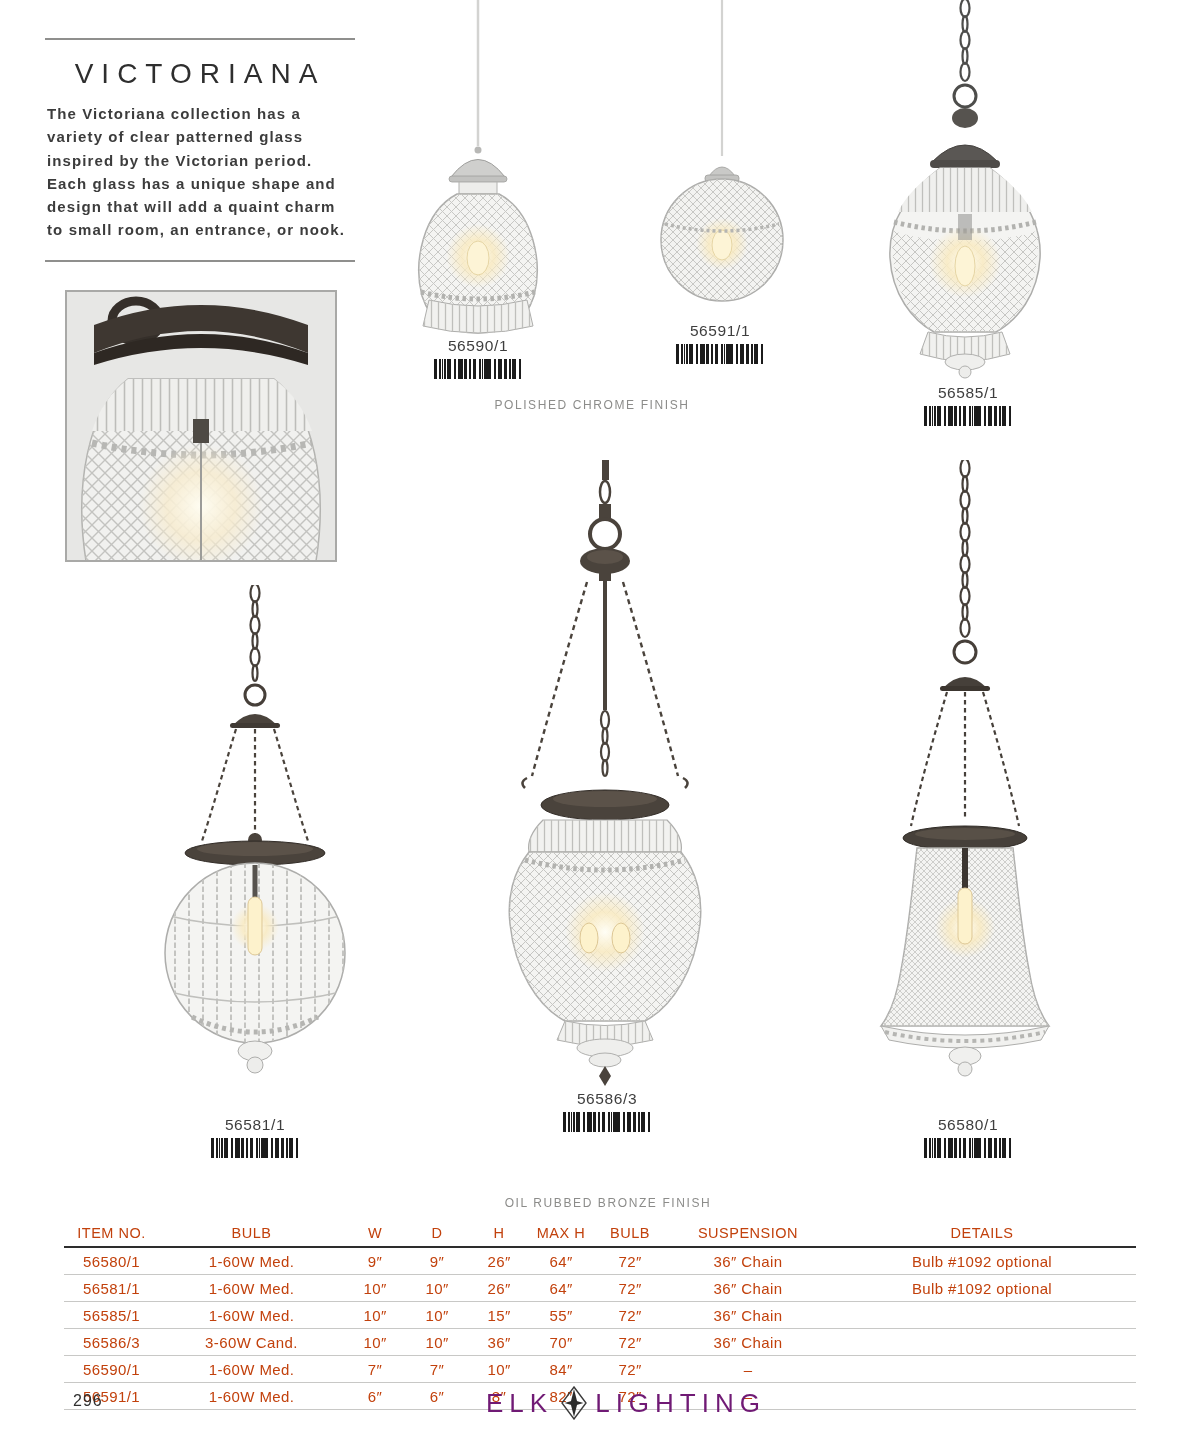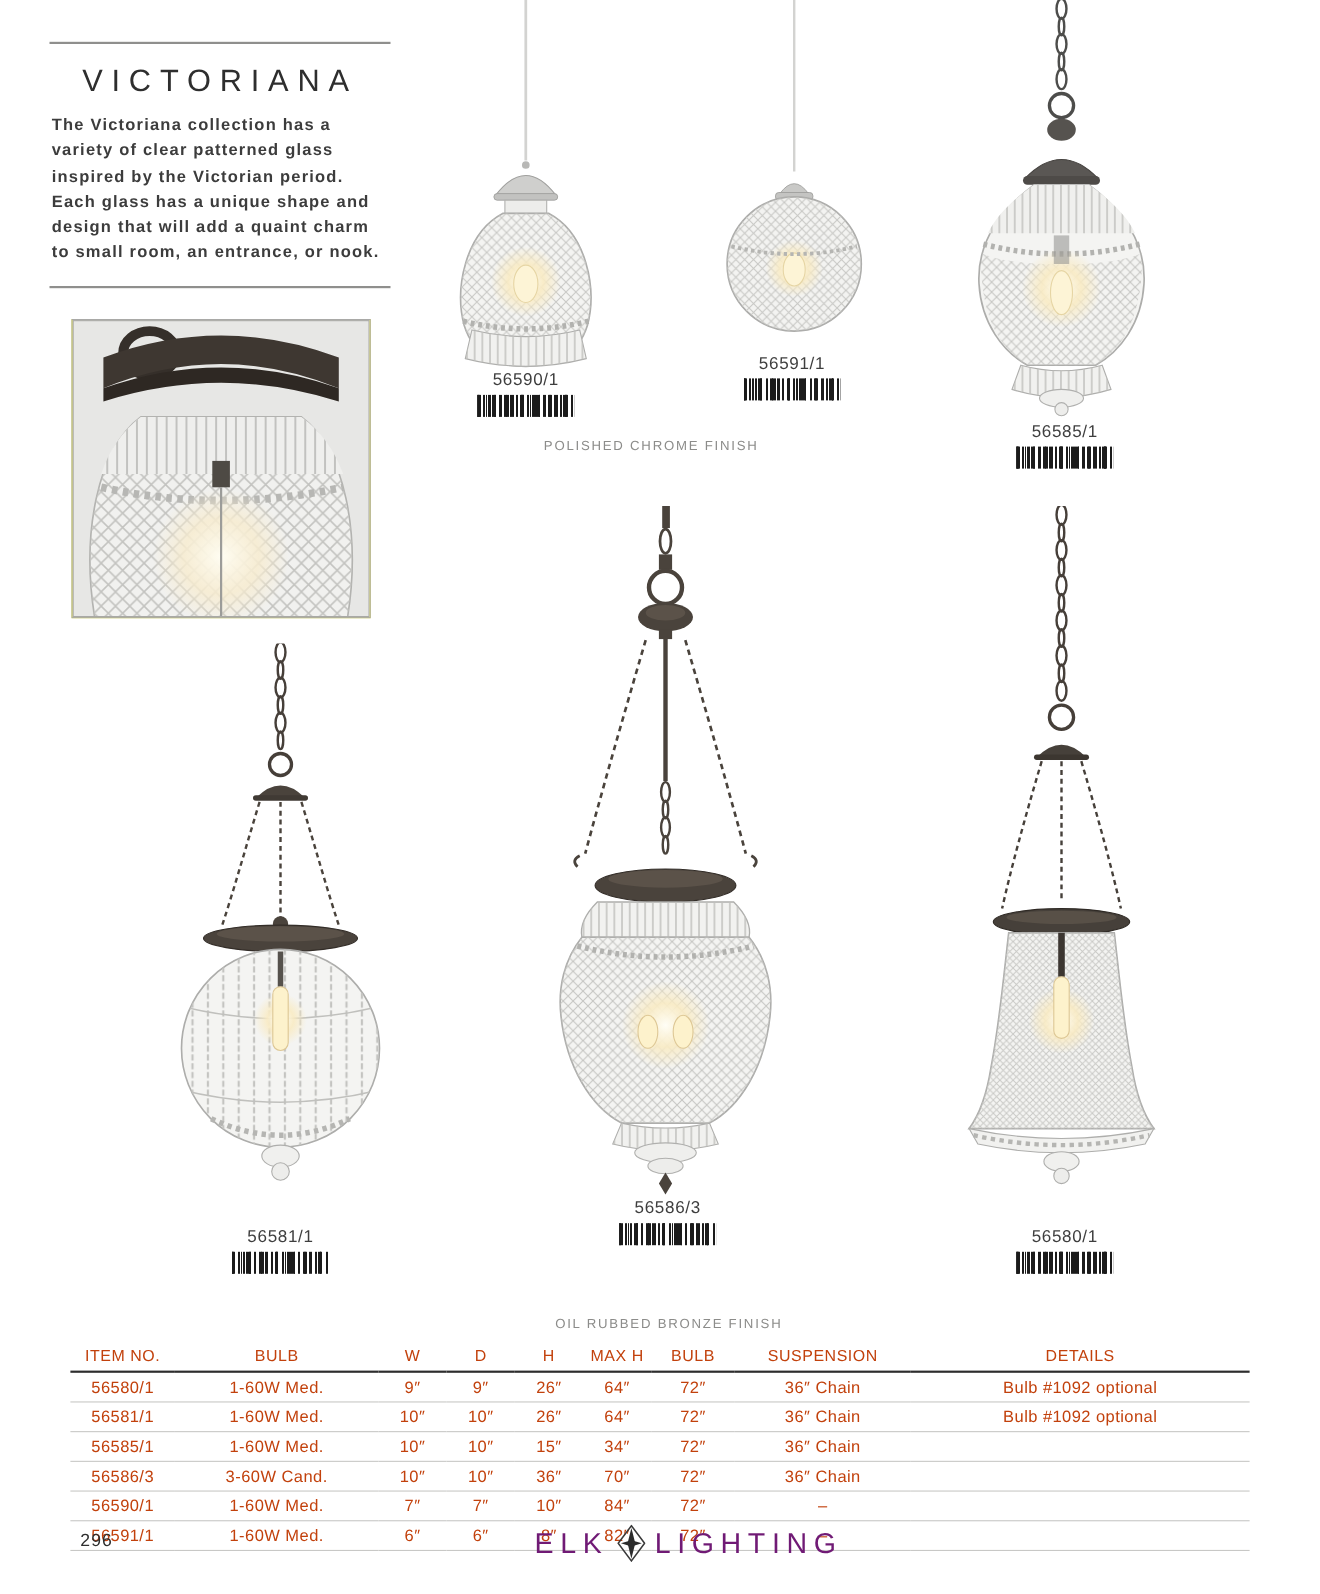--- a/index.html
+++ b/index.html
@@ -377,21 +377,21 @@
             <td>72″</td>
             <td>36″ Chain</td>
             <td>Bulb #1092 optional</td>
           </tr>
           <tr>
             <td>56585/1</td>
             <td>1-60W Med.</td>
             <td>10″</td>
             <td>10″</td>
             <td>15″</td>
-            <td>34″</td>
+            <td>55″</td>
             <td>72″</td>
             <td>36″ Chain</td>
             <td></td>
           </tr>
           <tr>
             <td>56586/3</td>
             <td>3-60W Cand.</td>
             <td>10″</td>
             <td>10″</td>
             <td>36″</td>

